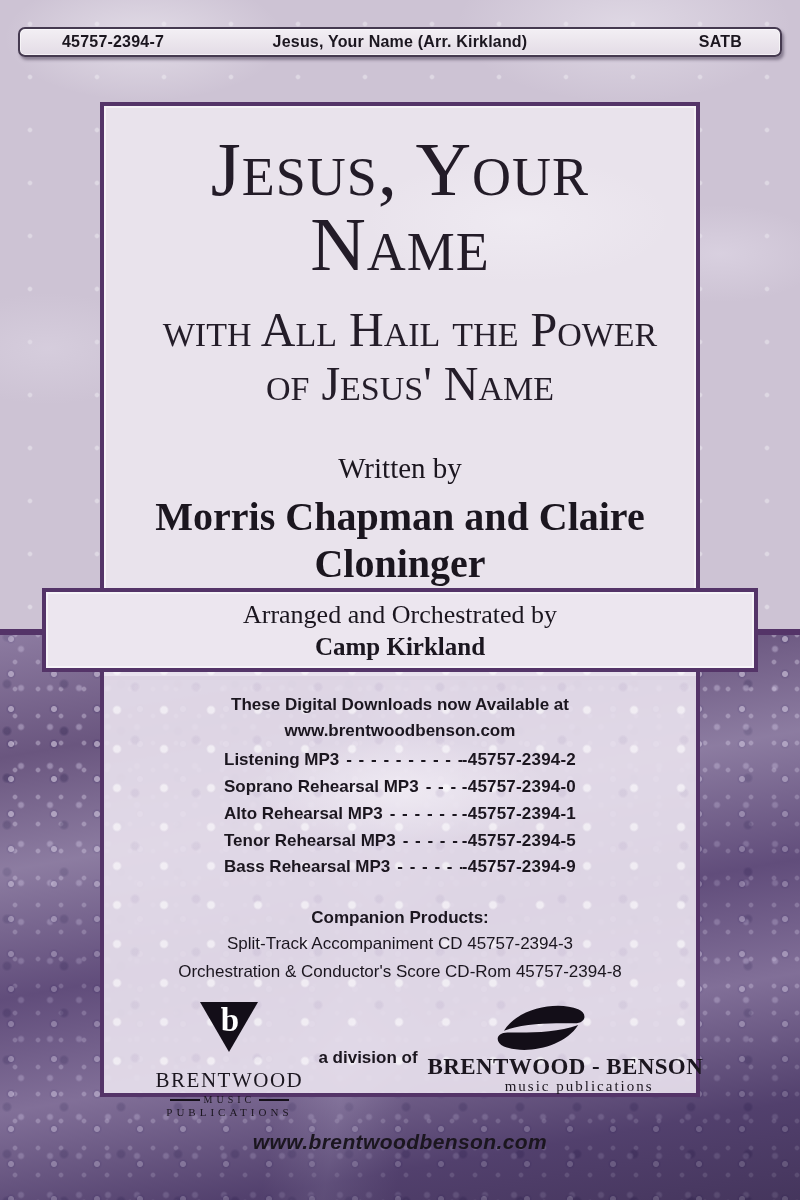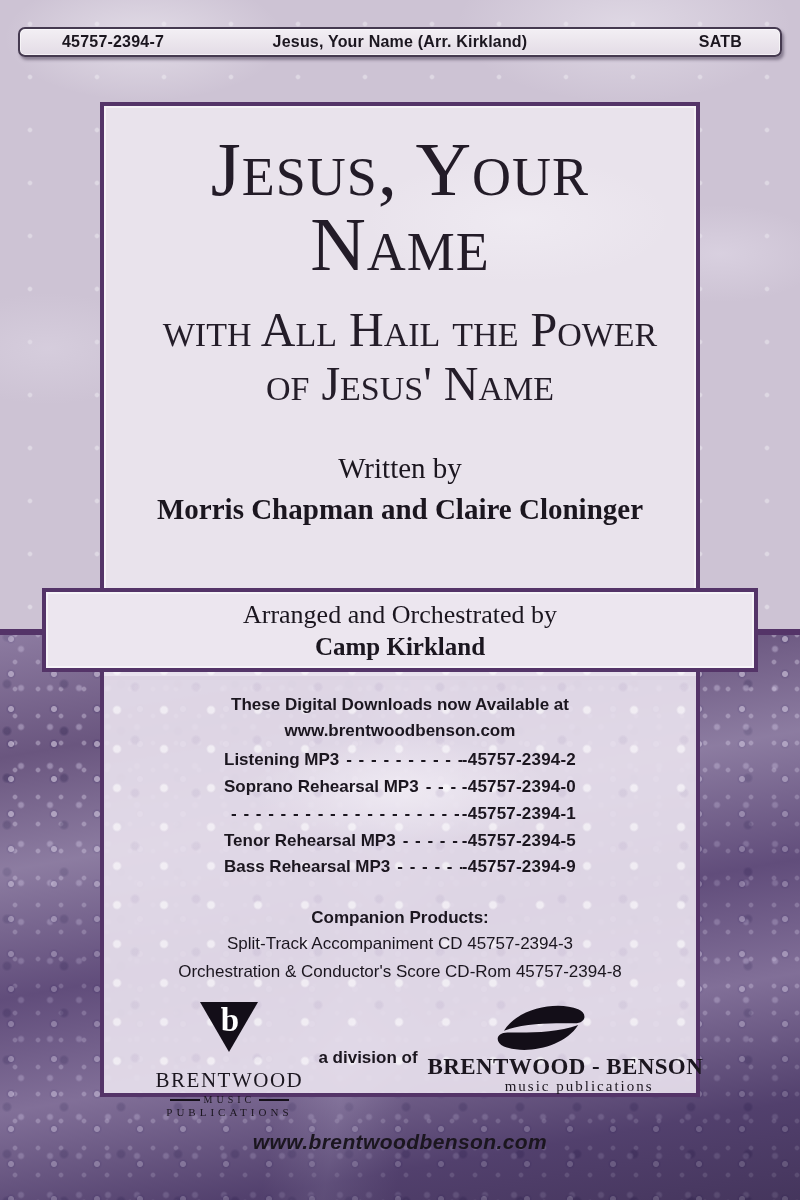--- a/index.html
+++ b/index.html
@@ -54,21 +54,21 @@
     position:absolute; left:100px; top:102px; width:600px; height:578px;
     background:#e9e3ec; border:4px solid #543468;
     box-shadow:inset 0 0 0 2px rgba(255,255,255,.55);
     background-image:radial-gradient(ellipse 220px 90px at 70% 20%, rgba(244,241,247,.5), transparent 70%);
     text-align:center; font-family:"Liberation Serif", serif;
   }
   .title { font-variant:small-caps; font-size:77px; line-height:.98; letter-spacing:1px;
            margin-top:26px; color:#231c28; }
   .subtitle { font-variant:small-caps; font-size:48px; line-height:1.12; margin-top:20px; color:#241d29;padding-left:20px; }
   .written-by { font-size:29px; margin-top:42px; }
-  .writers { font-size:29px; font-weight:bold; margin-top:8px; }
+  .writers { font-size:40px; font-weight:bold; margin-top:8px; }
 
   
   .banner {
     position:absolute; left:42px; top:588px; width:716px; height:84px;
     background:#ece6ef; border:4px solid #543468;
     box-shadow:inset 0 0 0 2px rgba(255,255,255,.55);
     display:flex; flex-direction:column; align-items:center; justify-content:center;
     font-family:"Liberation Serif", serif; z-index:5;
   }
   .banner .arr-line { font-size:26px; }
@@ -158,20 +158,21 @@
         <span>Listening MP3</span>
         <span class="lead">- - - - - - - - - - - - - - - - - - - - - - - - - - - - - -</span>
         <span class="code">-45757-2394-2</span>
       </div>
       <div class="dl-row">
         <span>Soprano Rehearsal MP3</span>
         <span class="lead">- - - - - - - - - - - - - - - - - - - - - - - - - - - - - -</span>
         <span class="code">-45757-2394-0</span>
       </div>
       <div class="dl-row">
+        <span>Alto Rehearsal MP3</span>
         <span class="lead">- - - - - - - - - - - - - - - - - - - - - - - - - - - - - -</span>
         <span class="code">-45757-2394-1</span>
       </div>
       <div class="dl-row">
         <span>Tenor Rehearsal MP3</span>
         <span class="lead">- - - - - - - - - - - - - - - - - - - - - - - - - - - - - -</span>
         <span class="code">-45757-2394-5</span>
       </div>
       <div class="dl-row">
         <span>Bass Rehearsal MP3</span>

